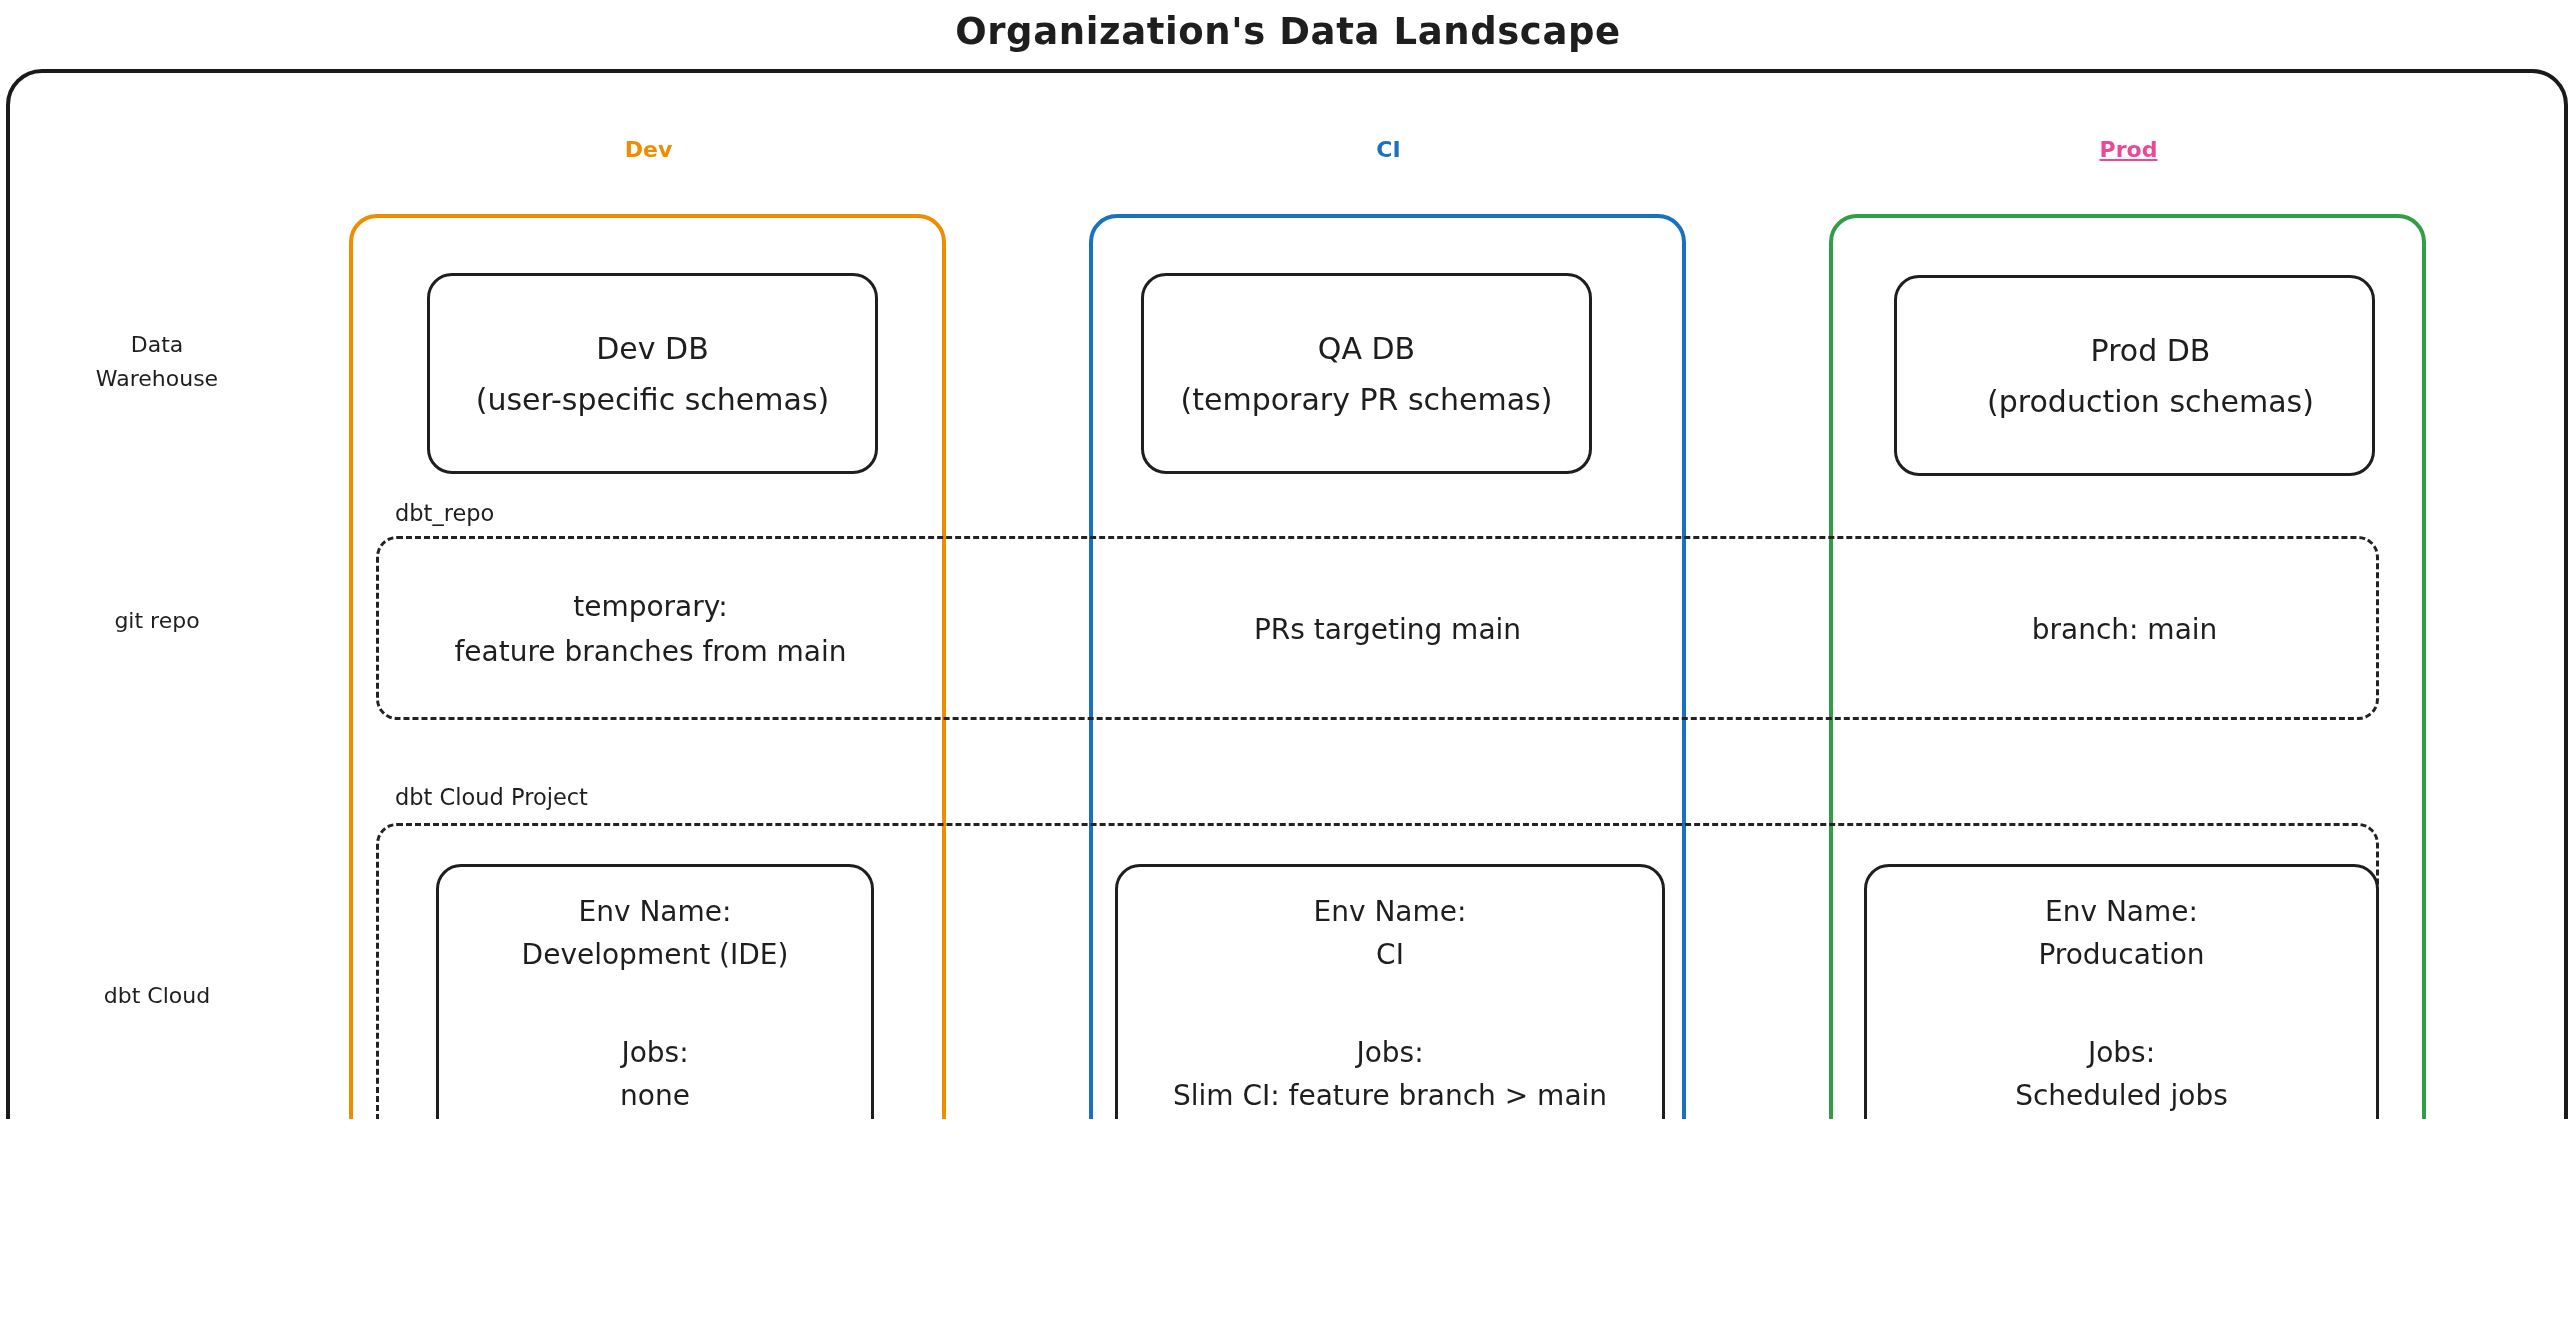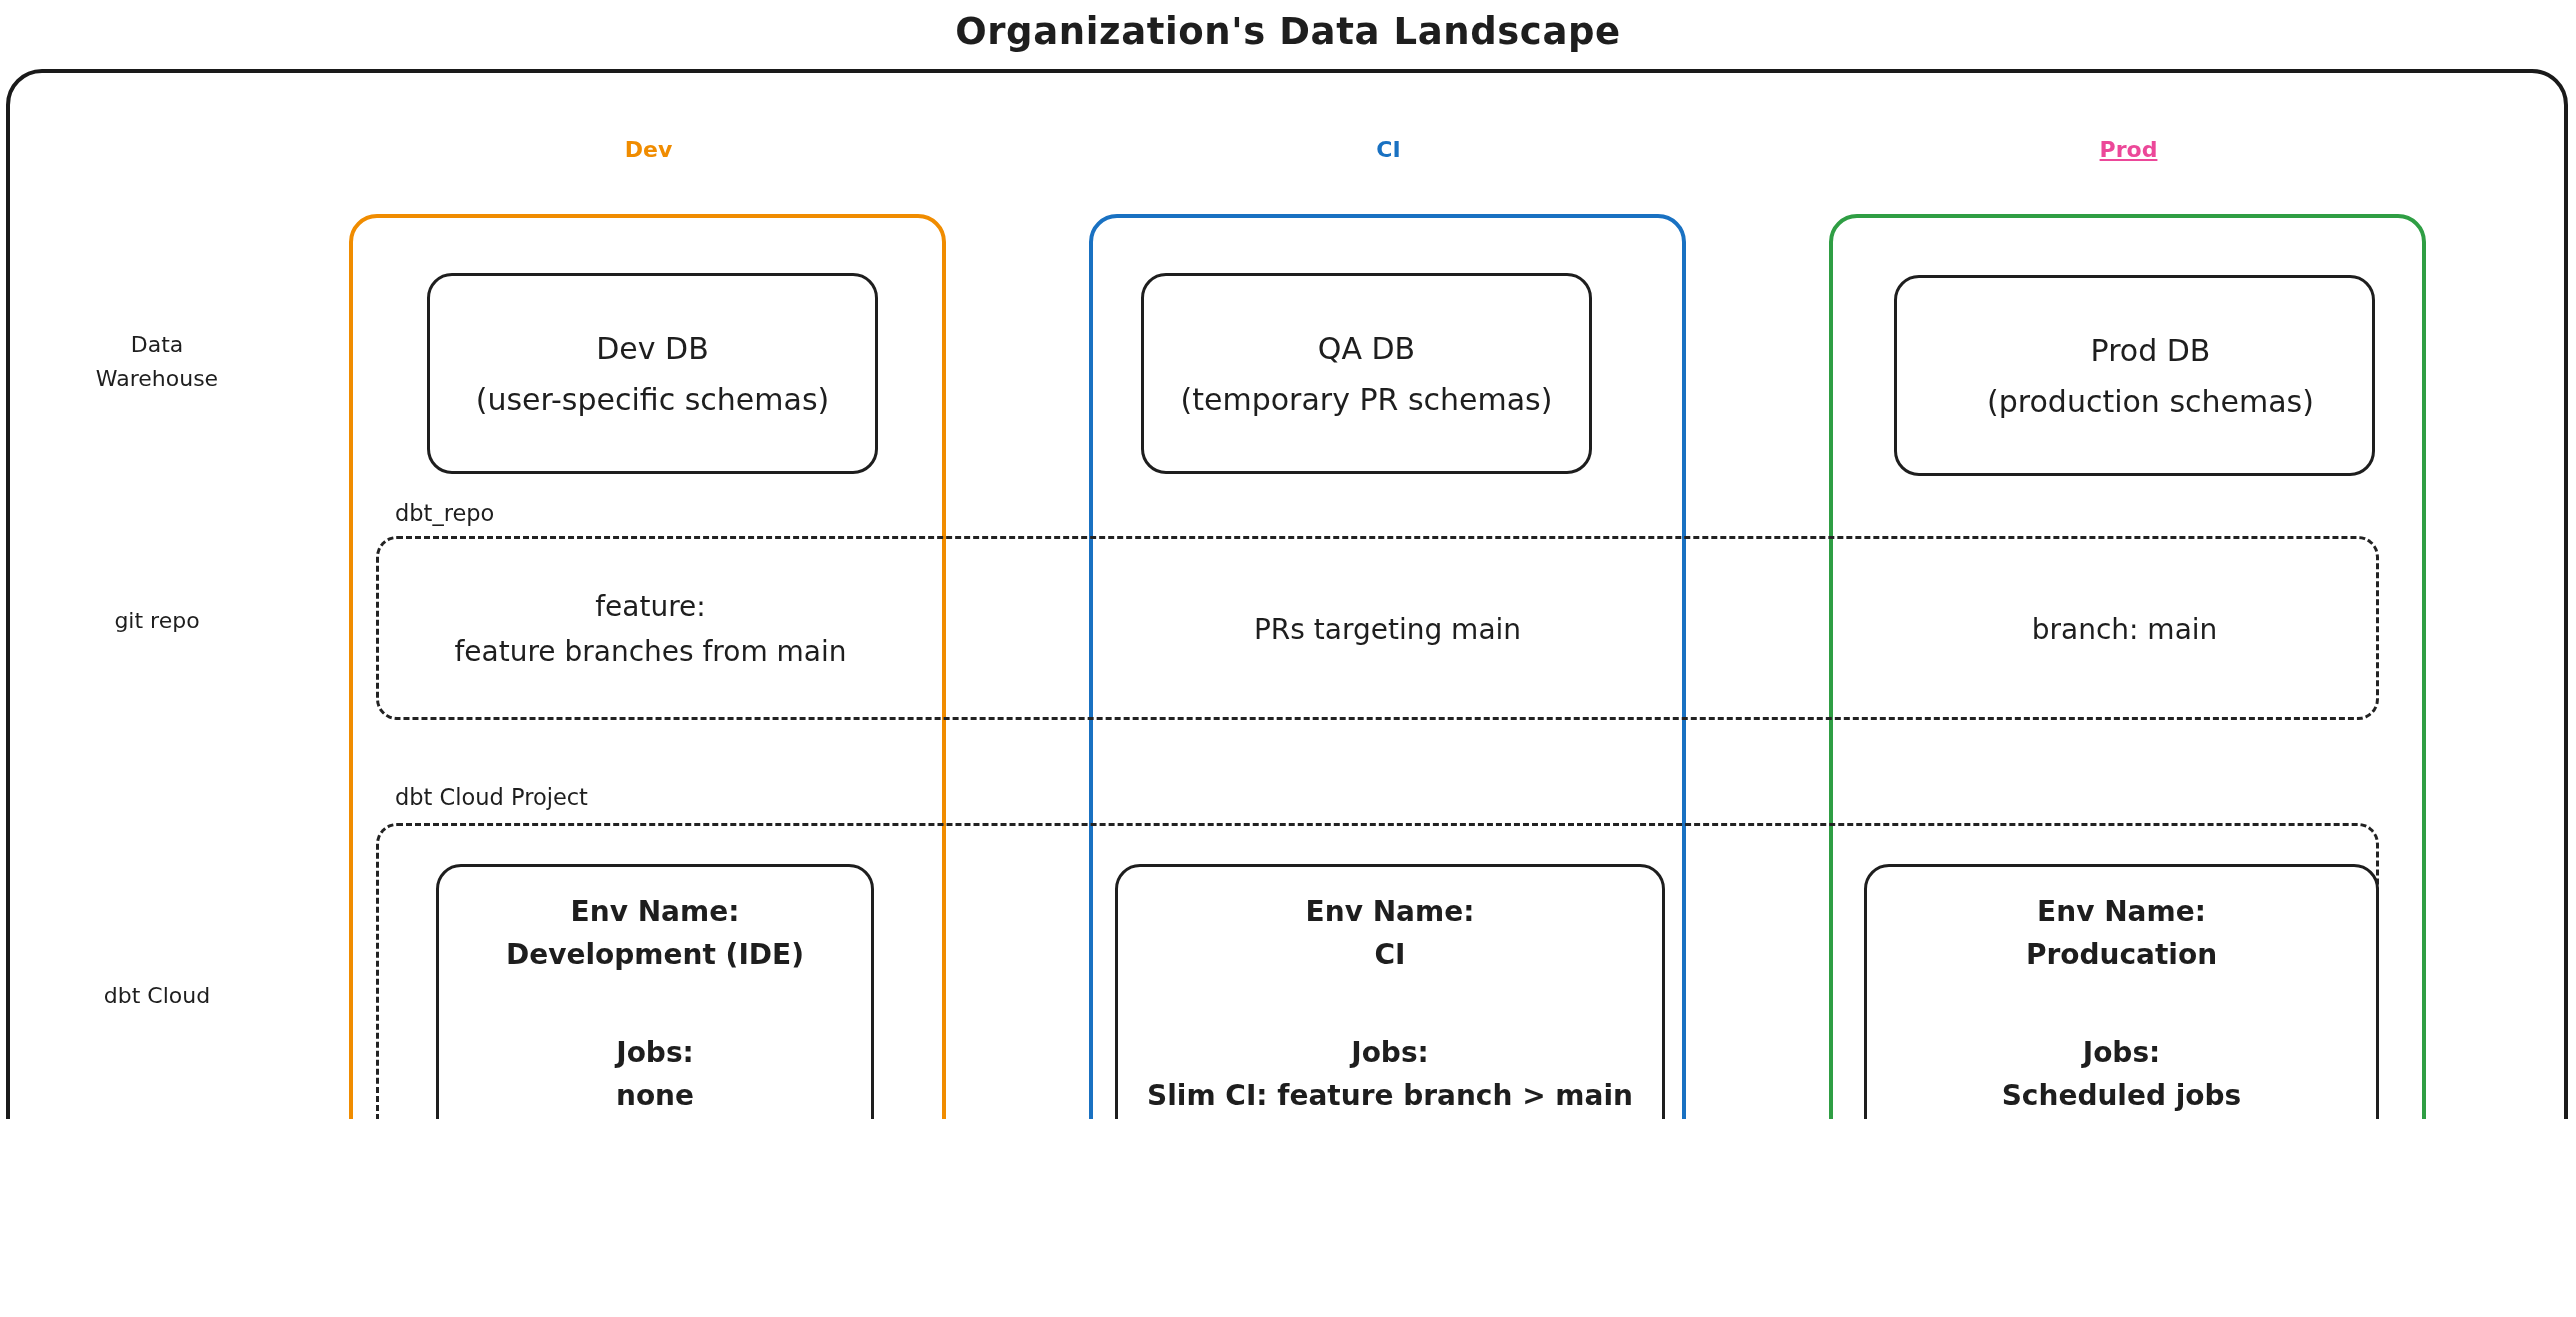--- a/index.html
+++ b/index.html
@@ -52,21 +52,21 @@
   }
   .cell-text{
     position:absolute;height:118px;width:473px;
     display:flex;flex-direction:column;align-items:center;justify-content:center;
     text-align:center;font-size:28px;line-height:1.6;
   }
   .dbt-box{
     position:absolute;top:864px;height:273px;
     border:3.6px solid #1e1e1e;border-radius:25px;
     display:flex;flex-direction:column;align-items:center;justify-content:center;
-    text-align:center;font-size:28px;line-height:1.55;font-weight:bold;
+    text-align:center;font-size:28px;line-height:1.55;
   }
   .spacer{height:54px;}
 </style>
 </head>
 <body>
 
 <div class="canvas">
 
   <div class="title">Organization's Data Landscape</div>
 
@@ -97,21 +97,21 @@
   </div>
   <div class="solid-box" style="left:1894px;top:275px;width:443px;height:195px;padding-left:32px;">
     <div>Prod DB</div>
     <div>(production schemas)</div>
   </div>
 
   <div class="group-label" style="top:500px;">dbt_repo</div>
   <div class="dashed-group" style="top:536px;height:178px;"></div>
 
   <div class="cell-text" style="left:414px;top:571px;">
-    <div>feature:</div>
+    <div>temporary:</div>
     <div>feature branches from main</div>
   </div>
   <div class="cell-text" style="left:1151px;top:571px;">
     <div>PRs targeting main</div>
     <div></div>
   </div>
   <div class="cell-text" style="left:1888px;top:571px;">
     <div>branch: main</div>
     <div></div>
   </div>

